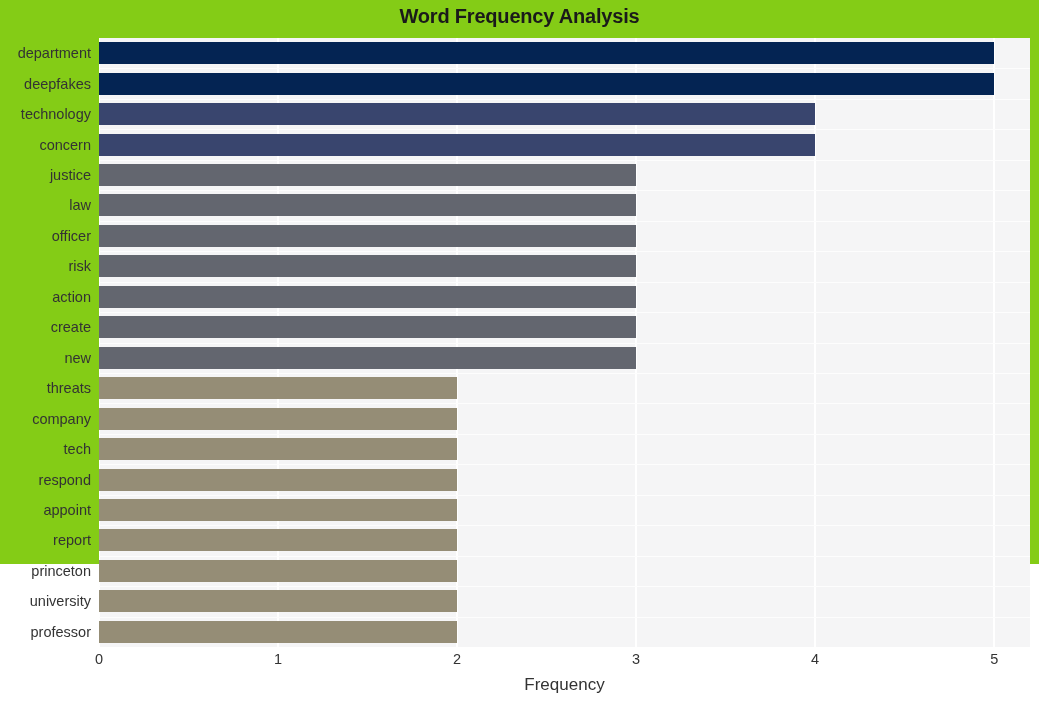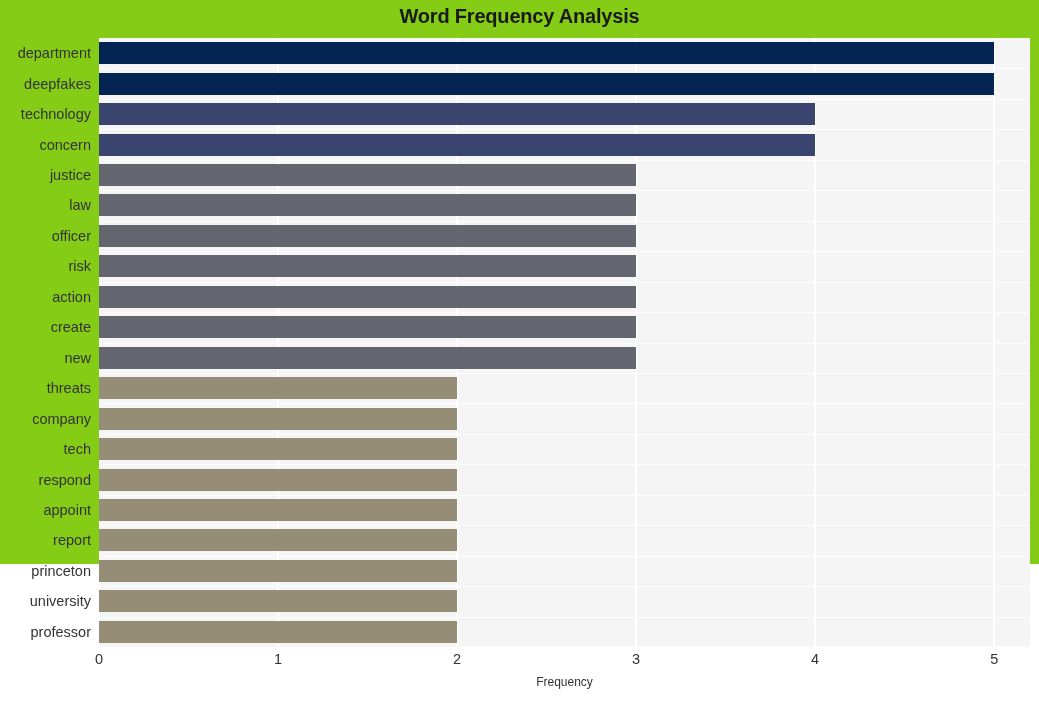--- a/index.html
+++ b/index.html
@@ -92,21 +92,21 @@
     font-size: 14.5px;
     color: #333333;
     white-space: nowrap;
   }
   .xaxis-title {
     position: absolute;
     left: 99px;
     top: 675px;
     width: 931px;
     text-align: center;
-    font-size: 12px;
+    font-size: 17px;
     color: #333333;
   }
 </style>
 </head>
 <body>
 
 <div id="chart-root">
 
   <div class="chart-title">Word Frequency Analysis</div>
 

